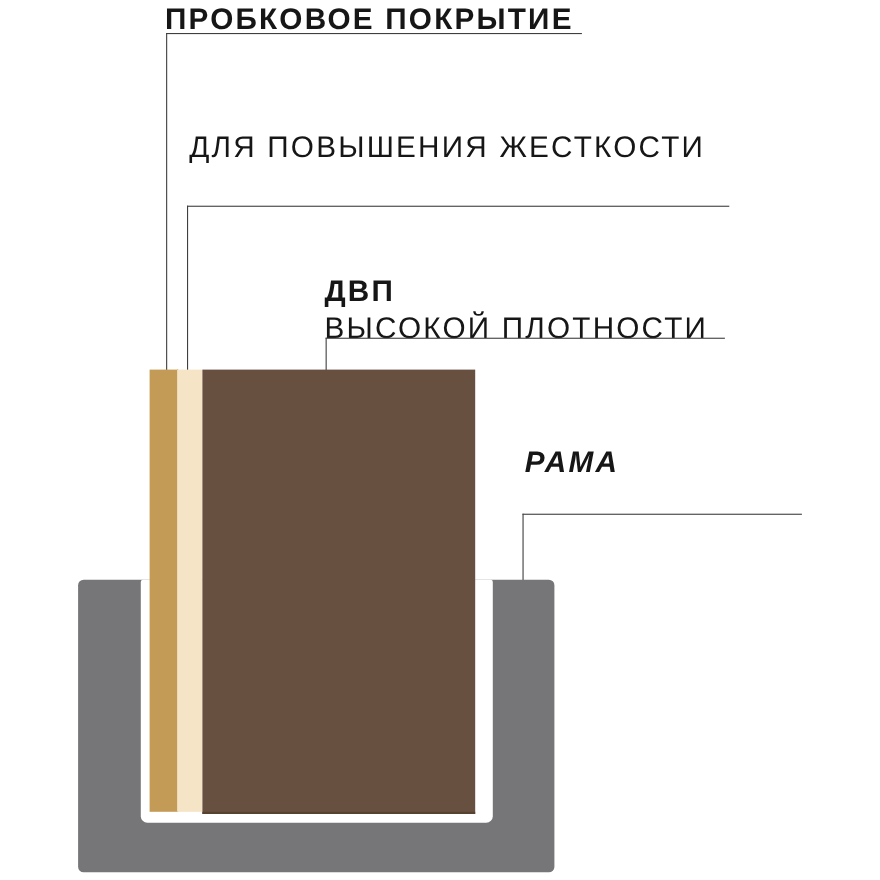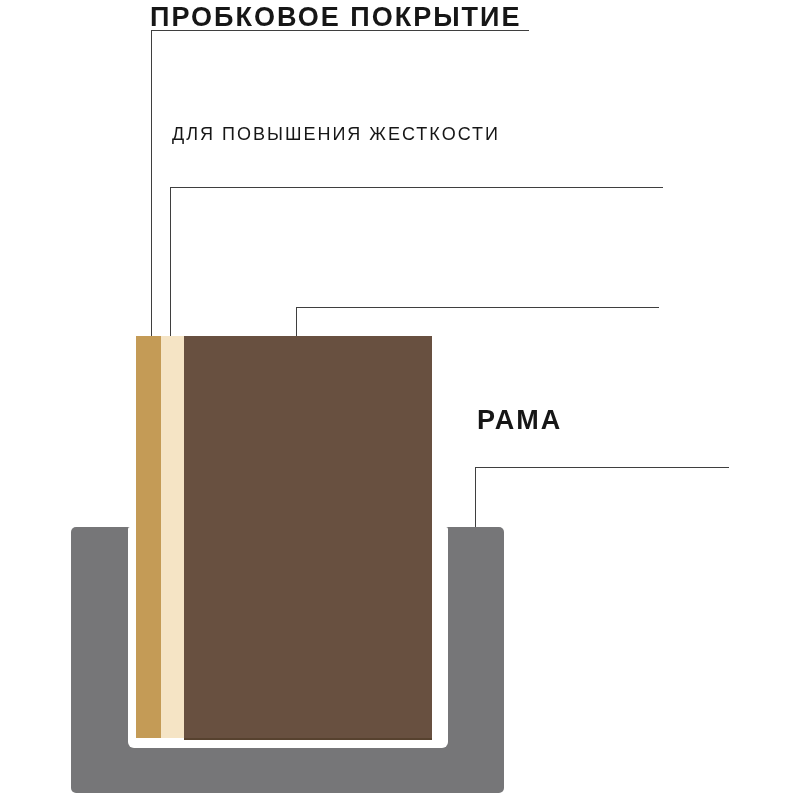--- a/index.html
+++ b/index.html
@@ -3,25 +3,25 @@
 <meta charset="utf-8">
 <style>
   html,body{margin:0;padding:0;background:#ffffff;}
   .canvas{
     position:relative;width:800px;height:800px;background:#ffffff;overflow:hidden;
     font-family:"Liberation Sans",sans-serif;color:#161616;
   }
   
   .label{position:absolute;text-transform:uppercase;white-space:nowrap;}
   .label .t1{font-weight:700;font-size:27px;line-height:33px;letter-spacing:2px;}
-  .label .t2{font-weight:400;font-size:18px;line-height:33px;letter-spacing:2px;}
+  .label .t2{font-weight:400;font-size:27px;line-height:33px;letter-spacing:2px;}
   .lbl-cork {left:150px;top:1px;}
   .lbl-glue {left:172px;top:118px;}
   .lbl-hdf  {left:295px;top:249px;}
-  .lbl-frame{left:477px;top:404px;}
+  .lbl-frame{left:477px;top:404px;font-style:italic;}
   
   .leader{position:absolute;border-top:1.5px solid #3f3f3f;border-left:1.5px solid #3f3f3f;}
   .leader-cork {left:151px;top:30px;width:377px;height:306px;}
   .leader-glue {left:170px;top:187px;width:492px;height:149px;}
   .leader-hdf  {left:296px;top:307px;width:362px;height:29px;}
   .leader-frame{left:475px;top:467px;width:253px;height:60px;}
   
   .layer{position:absolute;top:336px;height:402px;z-index:3;}
   .layer-cork{left:136px;width:25px;border-right:1.5px solid #a5823f;}
   .layer-glue{left:161px;width:23px;}
@@ -38,20 +38,24 @@
   <div class="label lbl-cork">
     <div class="t1">ПРОБКОВОЕ ПОКРЫТИЕ</div>
   </div>
   <div class="leader leader-cork"></div>
 
   <div class="label lbl-glue">
     <div class="t2">ДЛЯ ПОВЫШЕНИЯ ЖЕСТКОСТИ</div>
   </div>
   <div class="leader leader-glue"></div>
 
+  <div class="label lbl-hdf">
+    <div class="t1">ДВП</div>
+    <div class="t2">ВЫСОКОЙ ПЛОТНОСТИ</div>
+  </div>
   <div class="leader leader-hdf"></div>
 
   <div class="label lbl-frame">
     <div class="t1">РАМА</div>
   </div>
   <div class="leader leader-frame"></div>
 
   <div class="frame" style="background-color: rgb(118, 118, 120);">
     <div class="frame-cavity"></div>
   </div>

